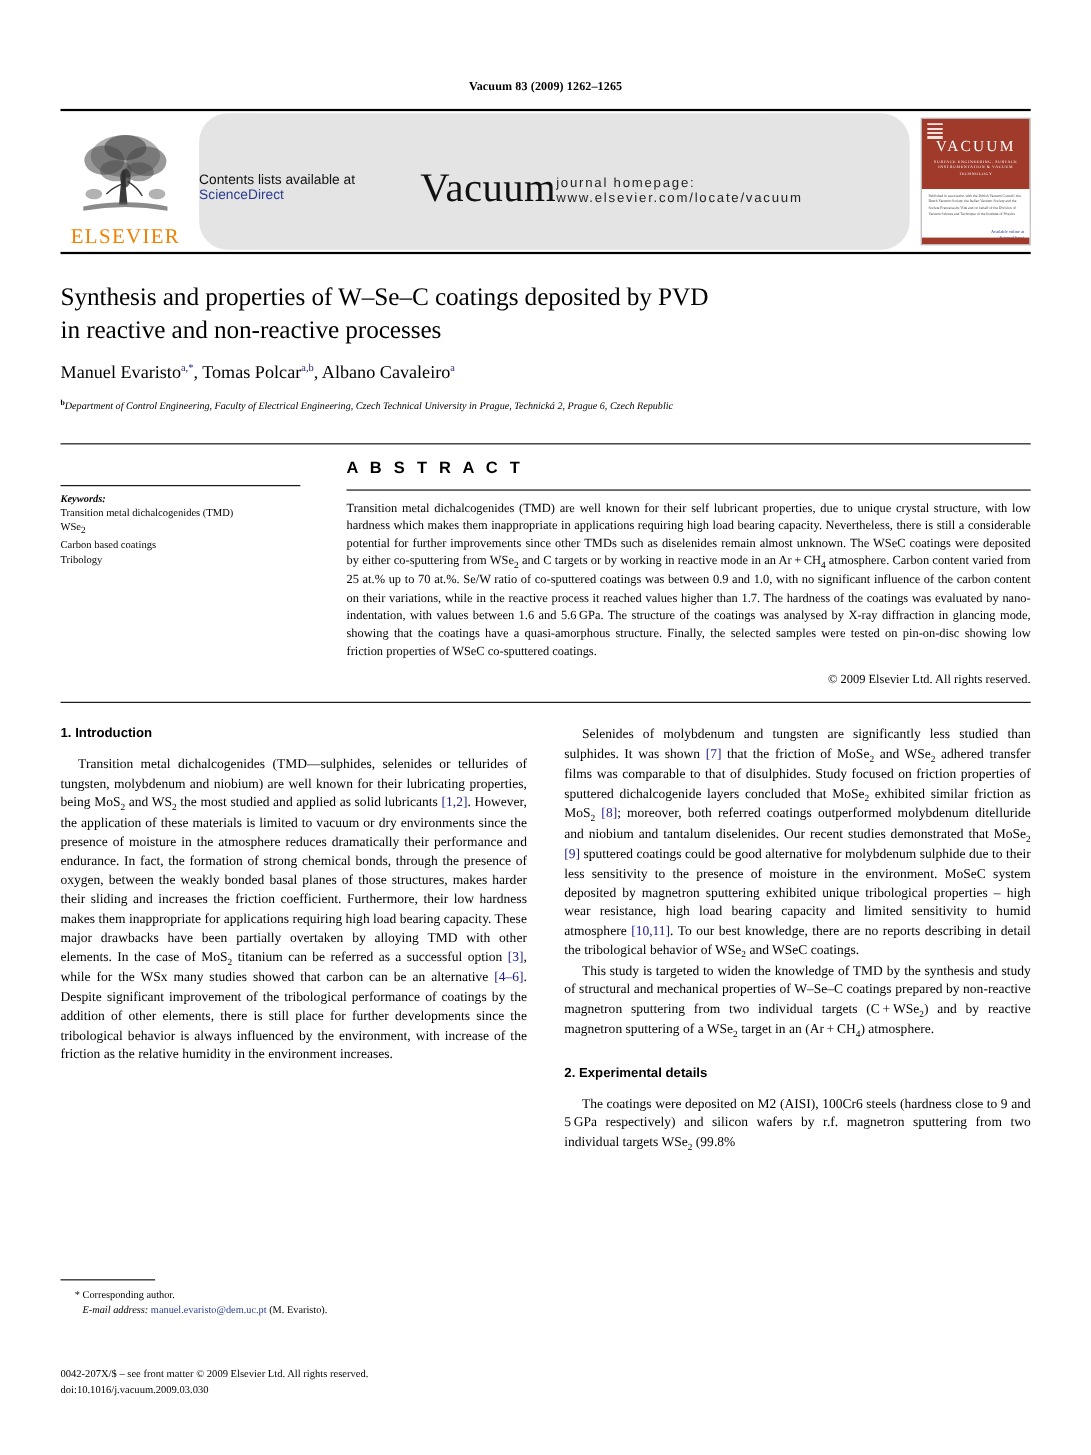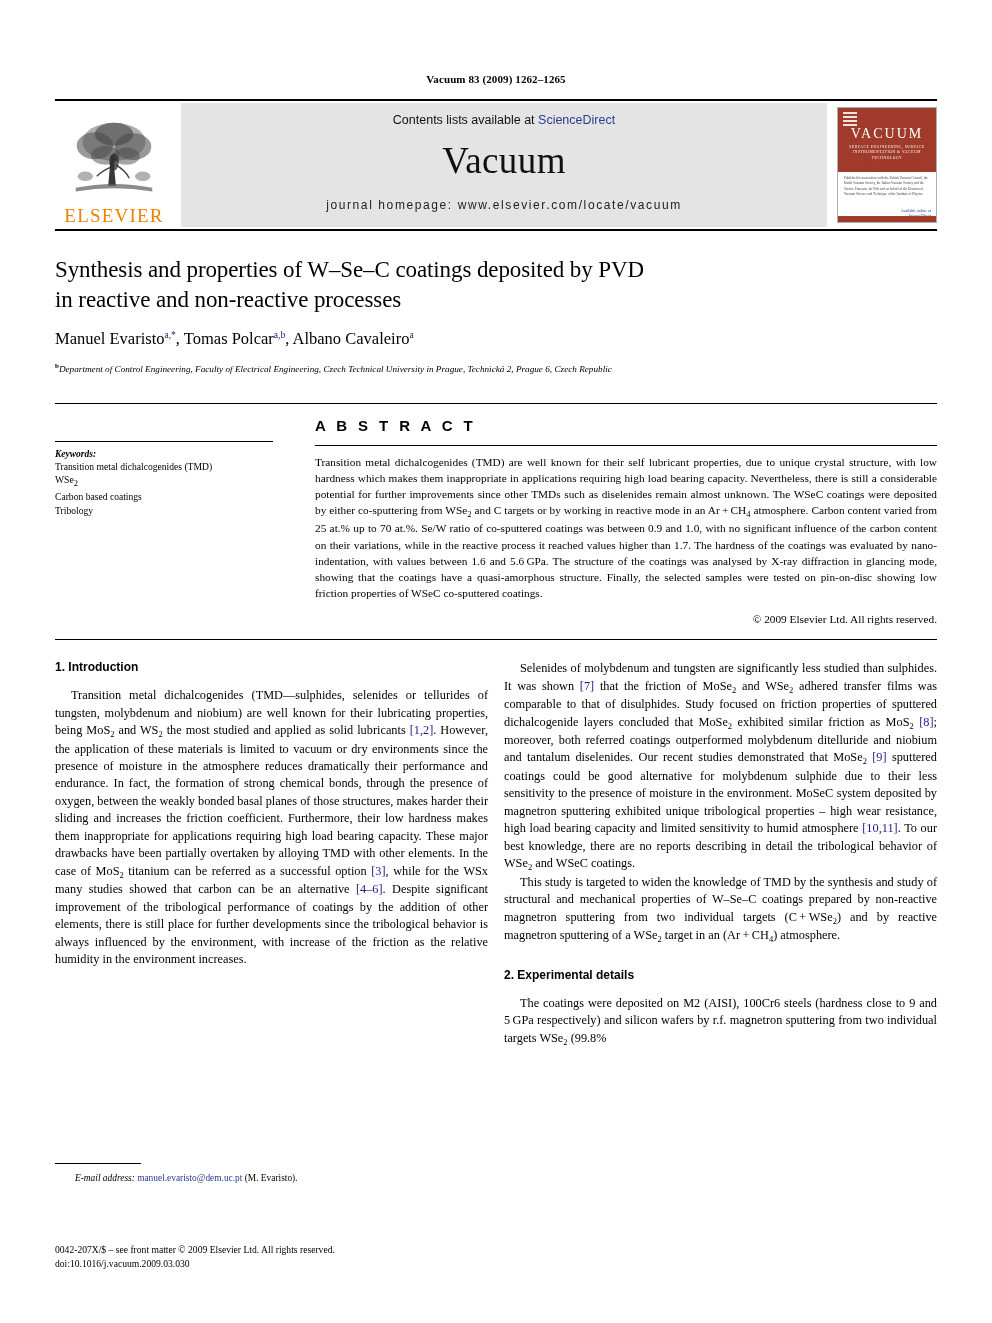--- a/index.html
+++ b/index.html
@@ -60,24 +60,24 @@
     font-weight: normal;
     line-height: 1;
     margin-top: 1px;
   }
   .journal-band {
     flex: 1 1 auto;
     background: #e4e4e4;
     margin: 2px 0 2px 8px;
     position: relative;
     display: flex;
-    flex-direction: column;
     align-items: center;
     justify-content: flex-start;
     box-sizing: border-box;
+    border-radius: 26px;
   }
   .contents-line {
     font-family: "Liberation Sans", sans-serif;
     font-size: 12.5px;
     margin-top: 10px;
     color: #111;
   }
   .contents-line .sd {
     color: #2a3d8f;
   }
@@ -253,21 +253,21 @@
   }
   .info-bottom-rule {
     margin: 14px 55px 0 55px;
     border-top: 1px solid #000;
   }
 
   
   .body-cols {
     margin: 20px 55px 0 55px;
     display: flex;
-    gap: 16px;
+    gap: 34px;
   }
   .col {
     flex: 1 1 0;
     min-width: 0;
   }
   h2.section {
     font-family: "Liberation Sans", sans-serif;
     font-size: 12px;
     font-weight: bold;
     margin: 0 0 13px 0;
@@ -418,20 +418,21 @@
     <div class="col">
       <p class="body-p">Selenides of molybdenum and tungsten are significantly less studied than sulphides. It was shown <span class="ref">[7]</span> that the friction of MoSe<sub>2</sub> and WSe<sub>2</sub> adhered transfer films was comparable to that of disulphides. Study focused on friction properties of sputtered dichalcogenide layers concluded that MoSe<sub>2</sub> exhibited similar friction as MoS<sub>2</sub> <span class="ref">[8]</span>; moreover, both referred coatings outperformed molybdenum ditelluride and niobium and tantalum diselenides. Our recent studies demonstrated that MoSe<sub>2</sub> <span class="ref">[9]</span> sputtered coatings could be good alternative for molybdenum sulphide due to their less sensitivity to the presence of moisture in the environment. MoSeC system deposited by magnetron sputtering exhibited unique tribological properties – high wear resistance, high load bearing capacity and limited sensitivity to humid atmosphere <span class="ref">[10,11]</span>. To our best knowledge, there are no reports describing in detail the tribological behavior of WSe<sub>2</sub> and WSeC coatings.</p>
       <p class="body-p">This study is targeted to widen the knowledge of TMD by the synthesis and study of structural and mechanical properties of W–Se–C coatings prepared by non-reactive magnetron sputtering from two individual targets (C + WSe<sub>2</sub>) and by reactive magnetron sputtering of a WSe<sub>2</sub> target in an (Ar + CH<sub>4</sub>) atmosphere.</p>
       <h2 class="section spaced">2. Experimental details</h2>
       <p class="body-p">The coatings were deposited on M2 (AISI), 100Cr6 steels (hardness close to 9 and 5 GPa respectively) and silicon wafers by r.f. magnetron sputtering from two individual targets WSe<sub>2</sub> (99.8%</p>
     </div>
   </div>
 
   <div class="footnote-area">
     <div class="footnote-rule"></div>
+    <div class="footnote-line fn-indent">* Corresponding author.</div>
     <div class="footnote-line fn-indent" style="padding-left:20px;">
       <span class="ital">E-mail address:</span>
       <span class="mail">manuel.evaristo@dem.uc.pt</span>
       <span>(M. Evaristo).</span>
     </div>
   </div>
 
   <div class="pub-footer">
     <div>0042-207X/$ – see front matter © 2009 Elsevier Ltd. All rights reserved.</div>
     <div>doi:10.1016/j.vacuum.2009.03.030</div>

